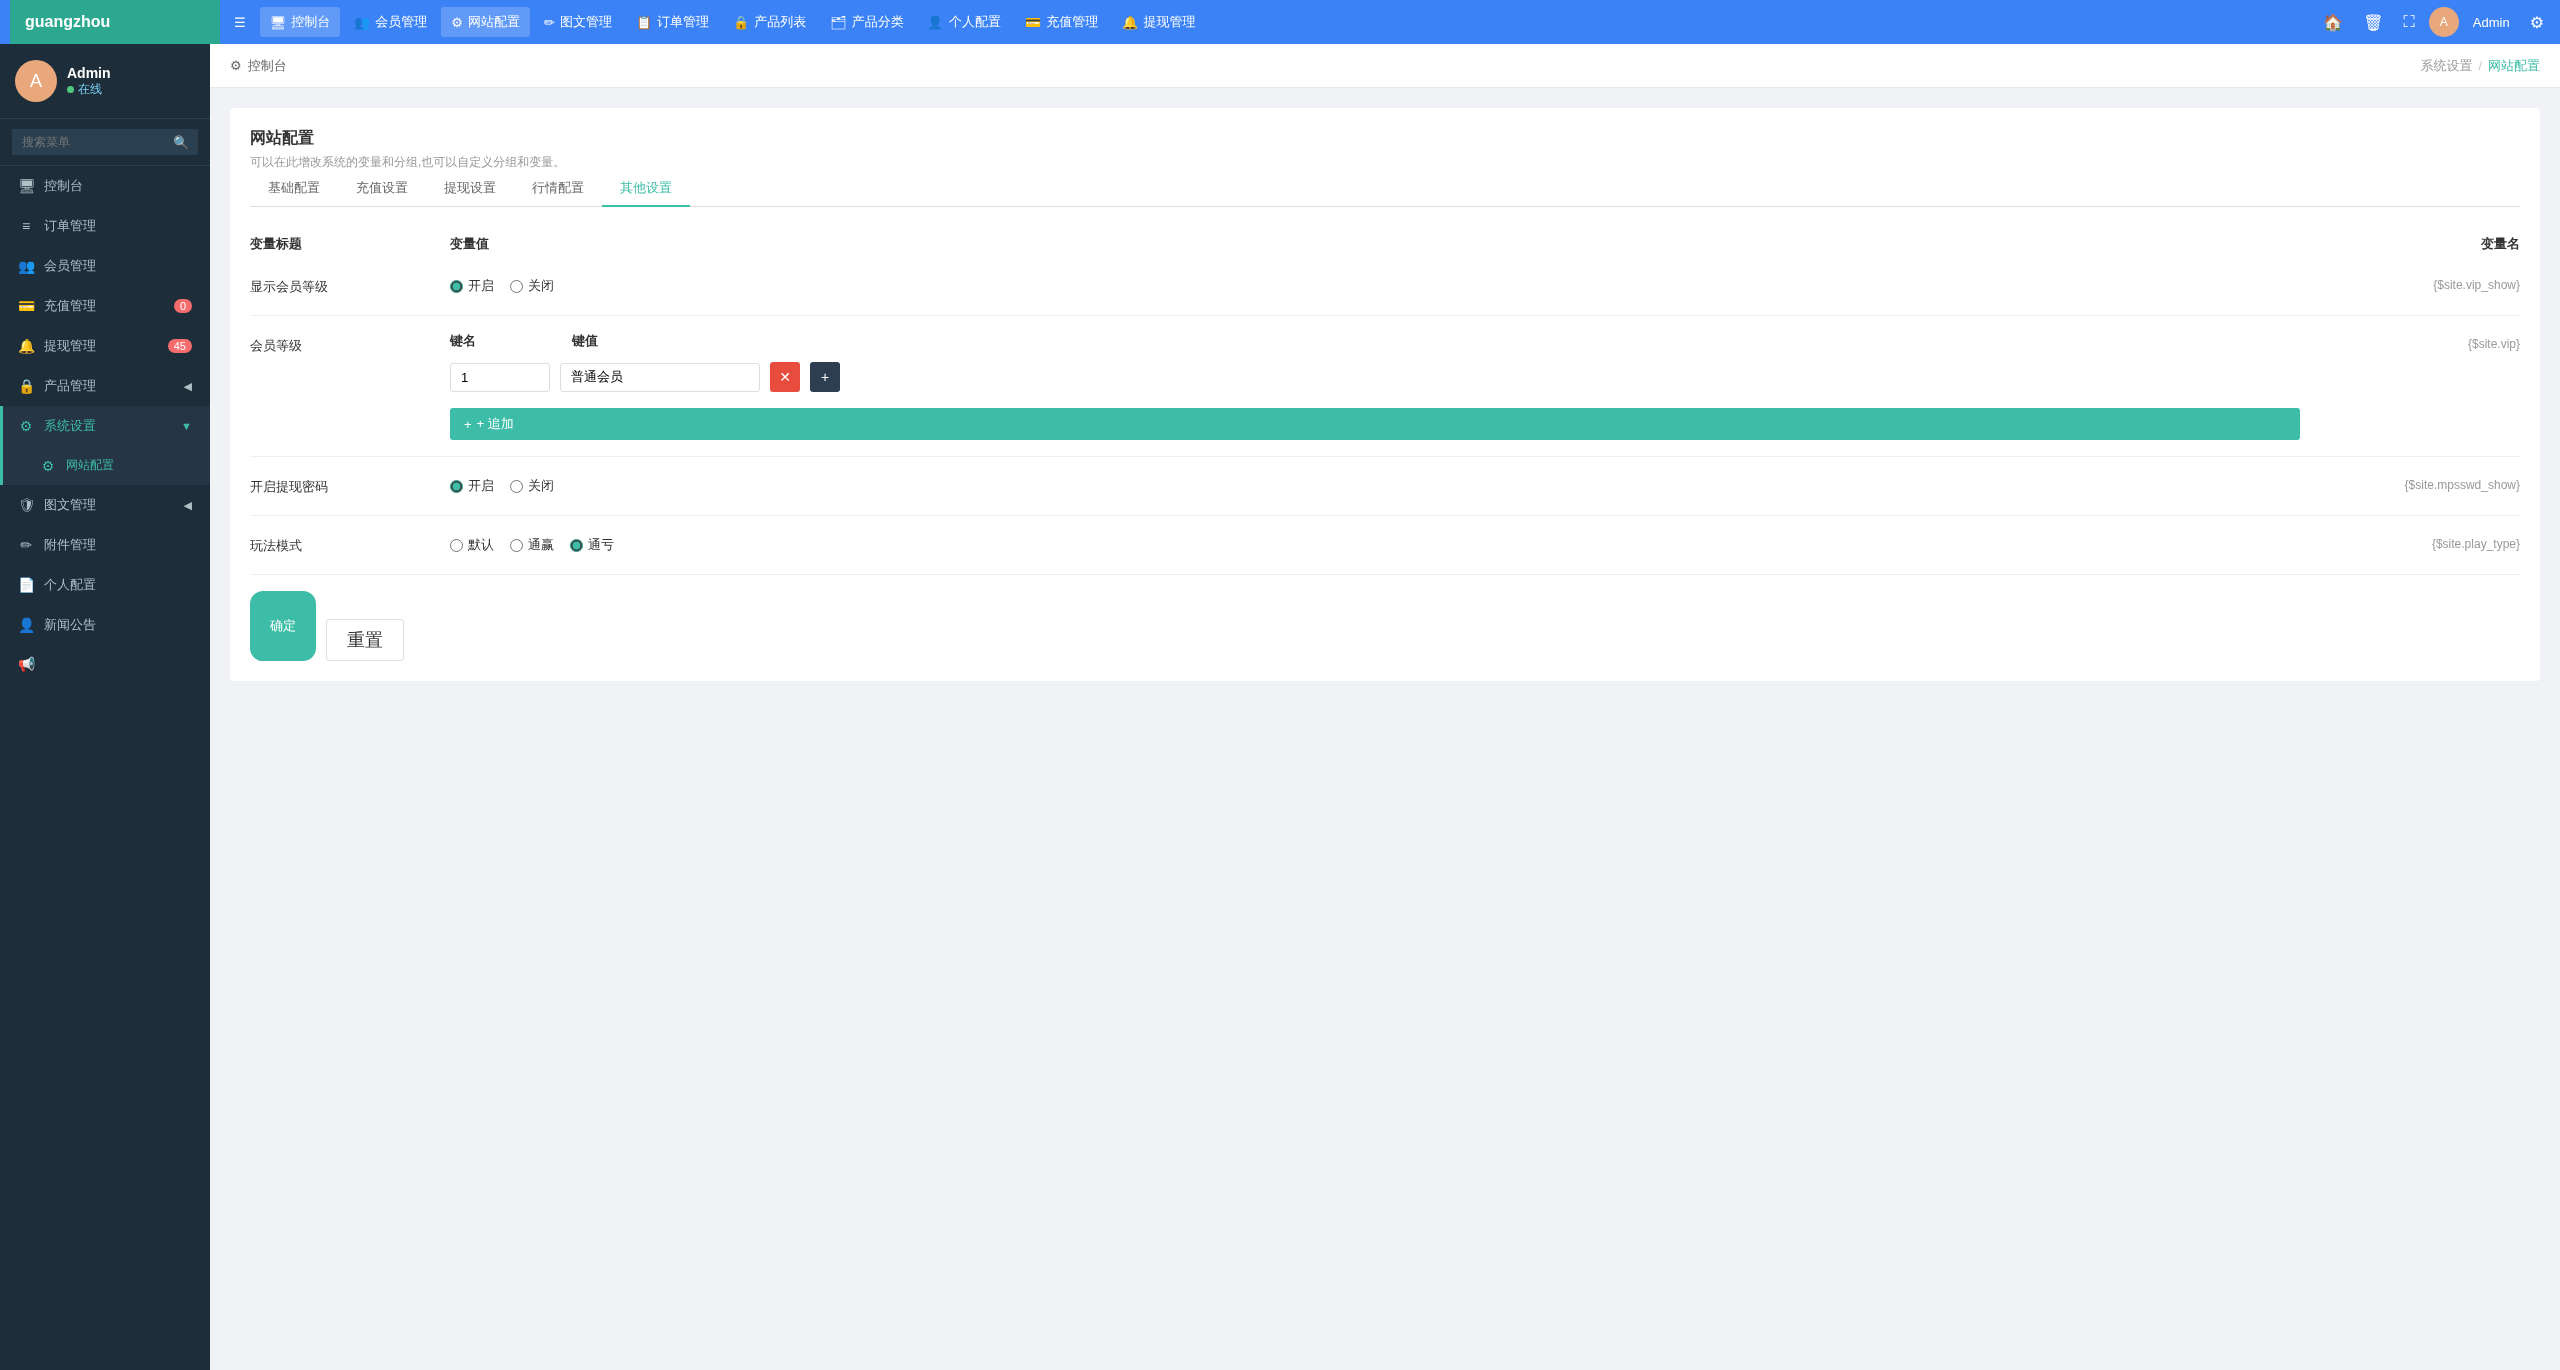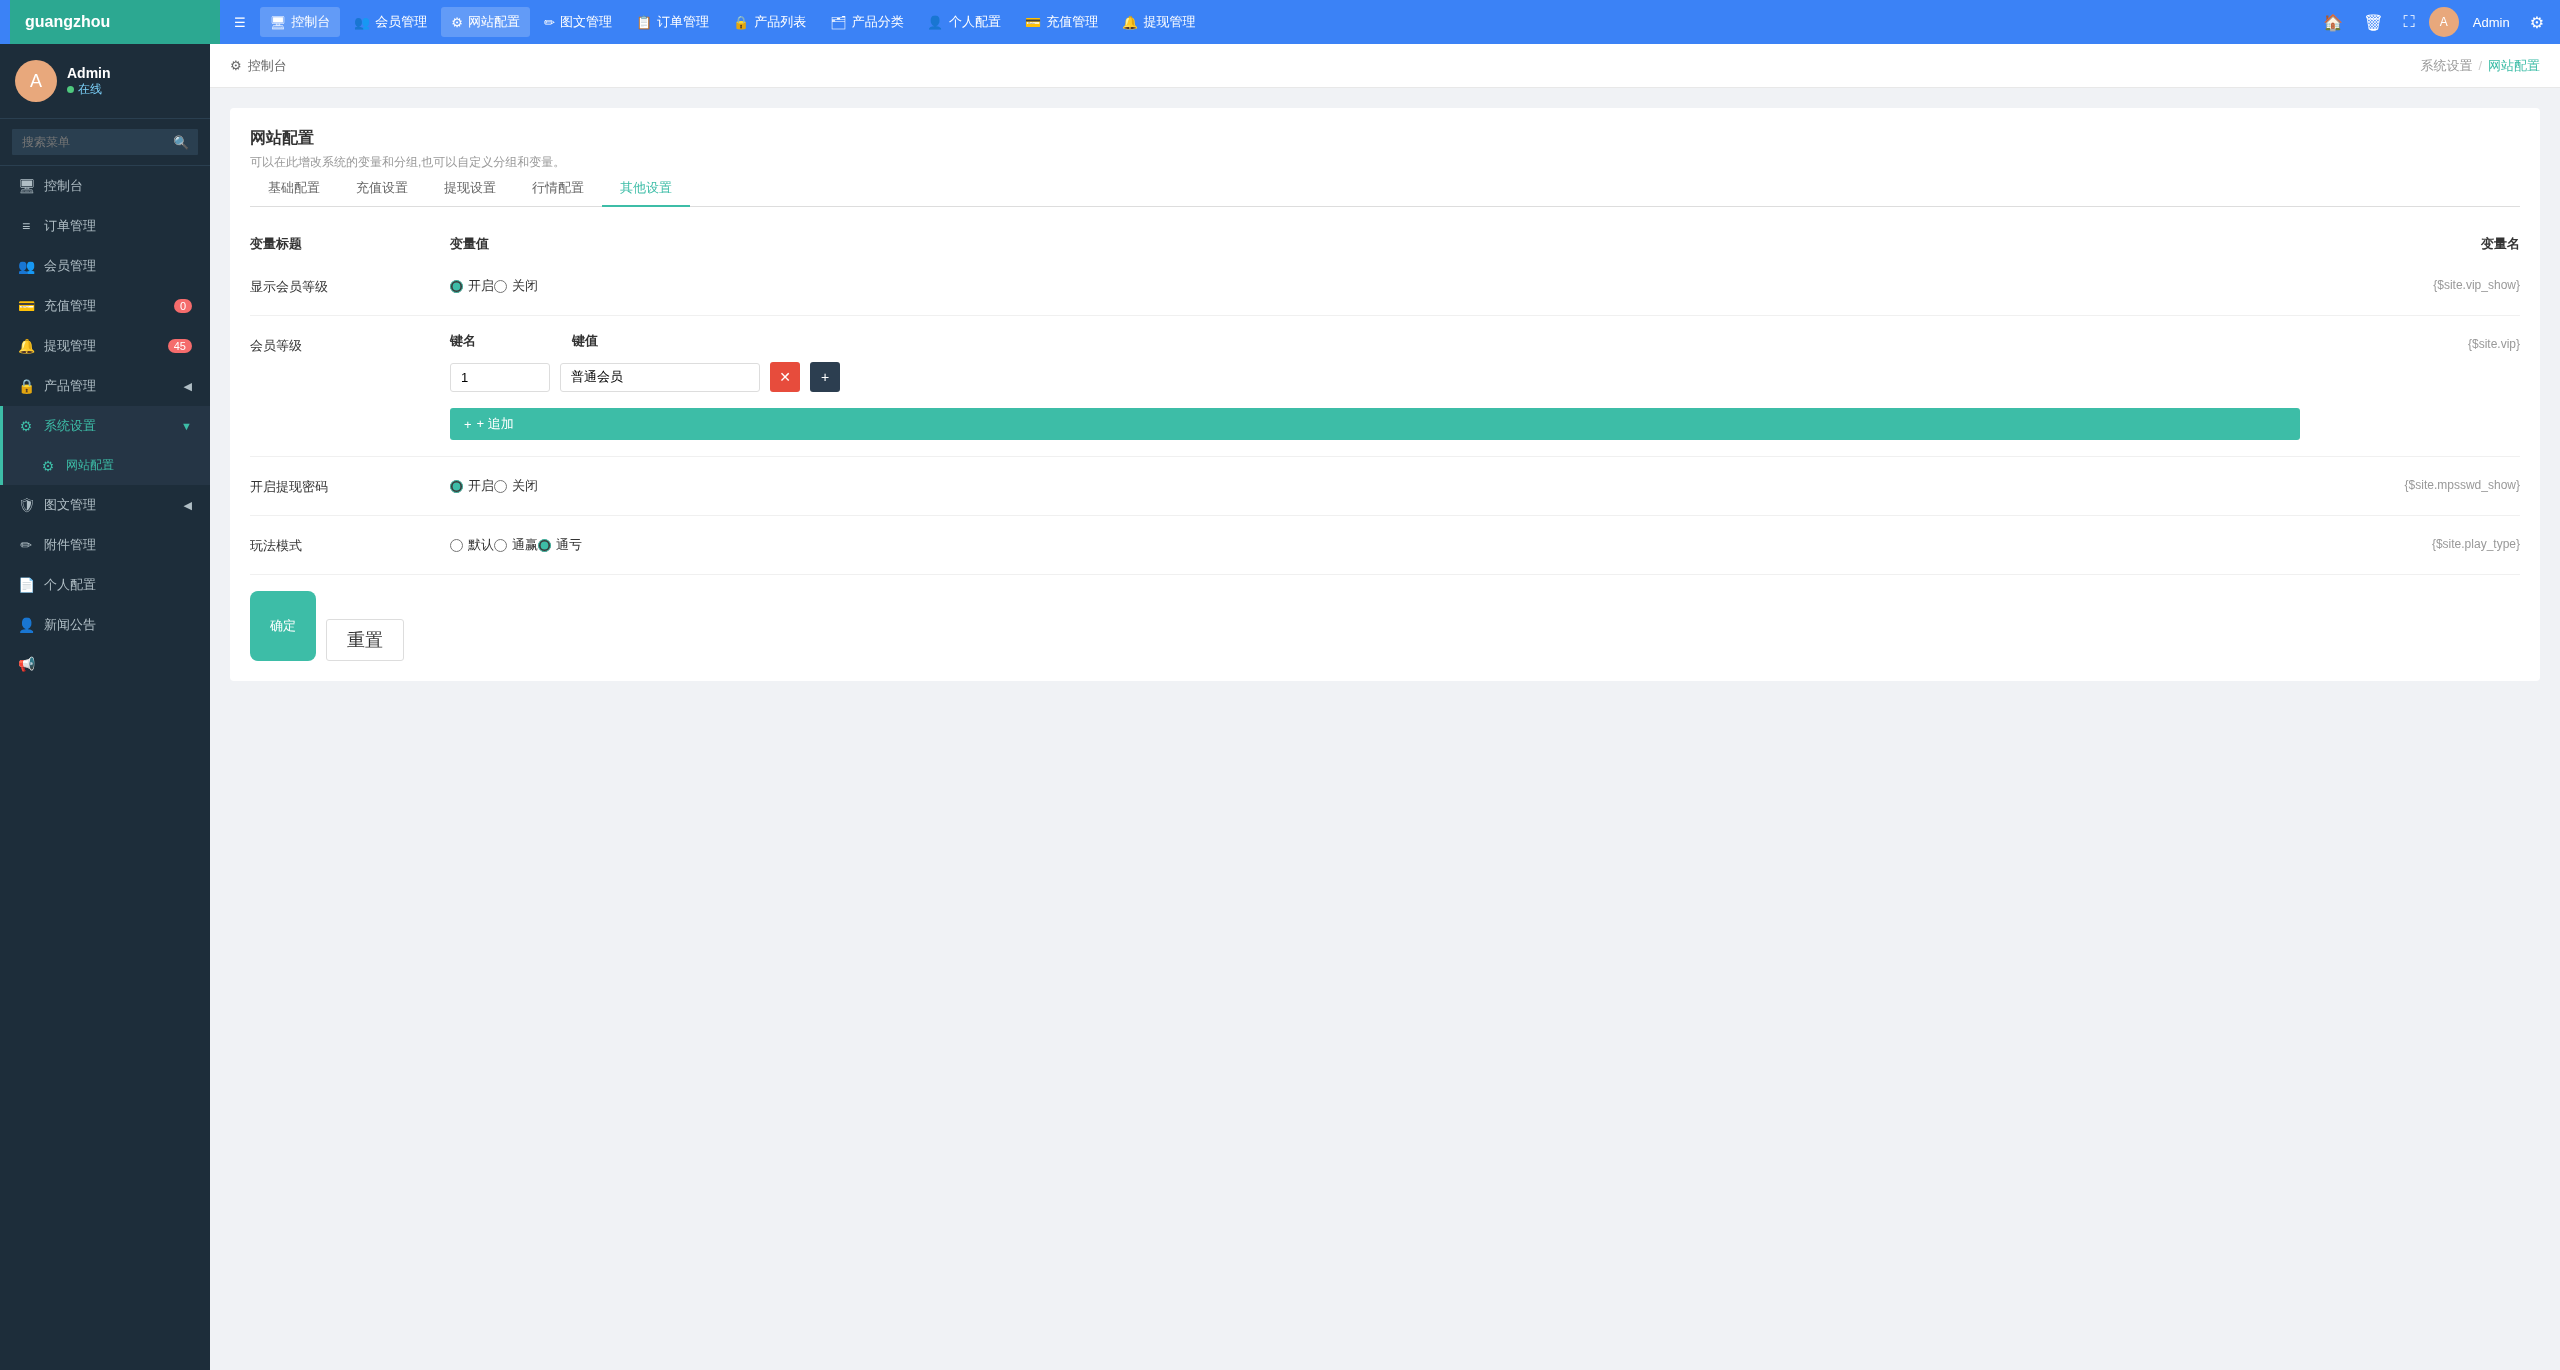--- a/index.html
+++ b/index.html
@@ -241,21 +241,21 @@
       padding: 8px 0 4px;
       font-size: 13px;
       color: #333;
       font-weight: bold;
     }
     .col-header-label { width: 200px; flex-shrink: 0; }
     .col-header-value { flex: 1; }
     .col-header-name { width: 220px; flex-shrink: 0; text-align: right; }
 
     
-    .radio-group { display: flex; align-items: center; padding: 4px 0; }
+    .radio-group { display: flex; align-items: center; gap: 16px; padding: 4px 0; }
     .radio-item { display: flex; align-items: center; gap: 5px; cursor: pointer; color: #333; font-size: 13px; }
     .radio-item input[type="radio"] { accent-color: #3dbda7; cursor: pointer; }
 
     
     .kv-table { display: flex; flex-direction: column; gap: 8px; }
     .kv-header { display: flex; gap: 22px; font-size: 13px; color: #333; font-weight: bold; margin-bottom: 4px; }
     .kv-header .kh-key { width: 100px; }
     .kv-header .kh-val { flex: 1; }
     .kv-row { display: flex; align-items: center; gap: 10px; }
     .kv-input-key {
@@ -303,21 +303,21 @@
       align-items: center;
       gap: 5px;
     }
 
     
     .action-buttons { display: flex; gap: 10px; margin-top: 16px; }
     .btn-confirm {
       background: #3dbda7;
       color: #fff;
       border: none;
-      border-radius: 8px;
+      border-radius: 13px;
       padding: 8px 20px;
       cursor: pointer;
       font-size: 13px;
     }
     .btn-reset {
       background: #fff;
       color: #333;
       border: 1px solid #ddd;
       border-radius: 3px;
       padding: 8px 20px;

